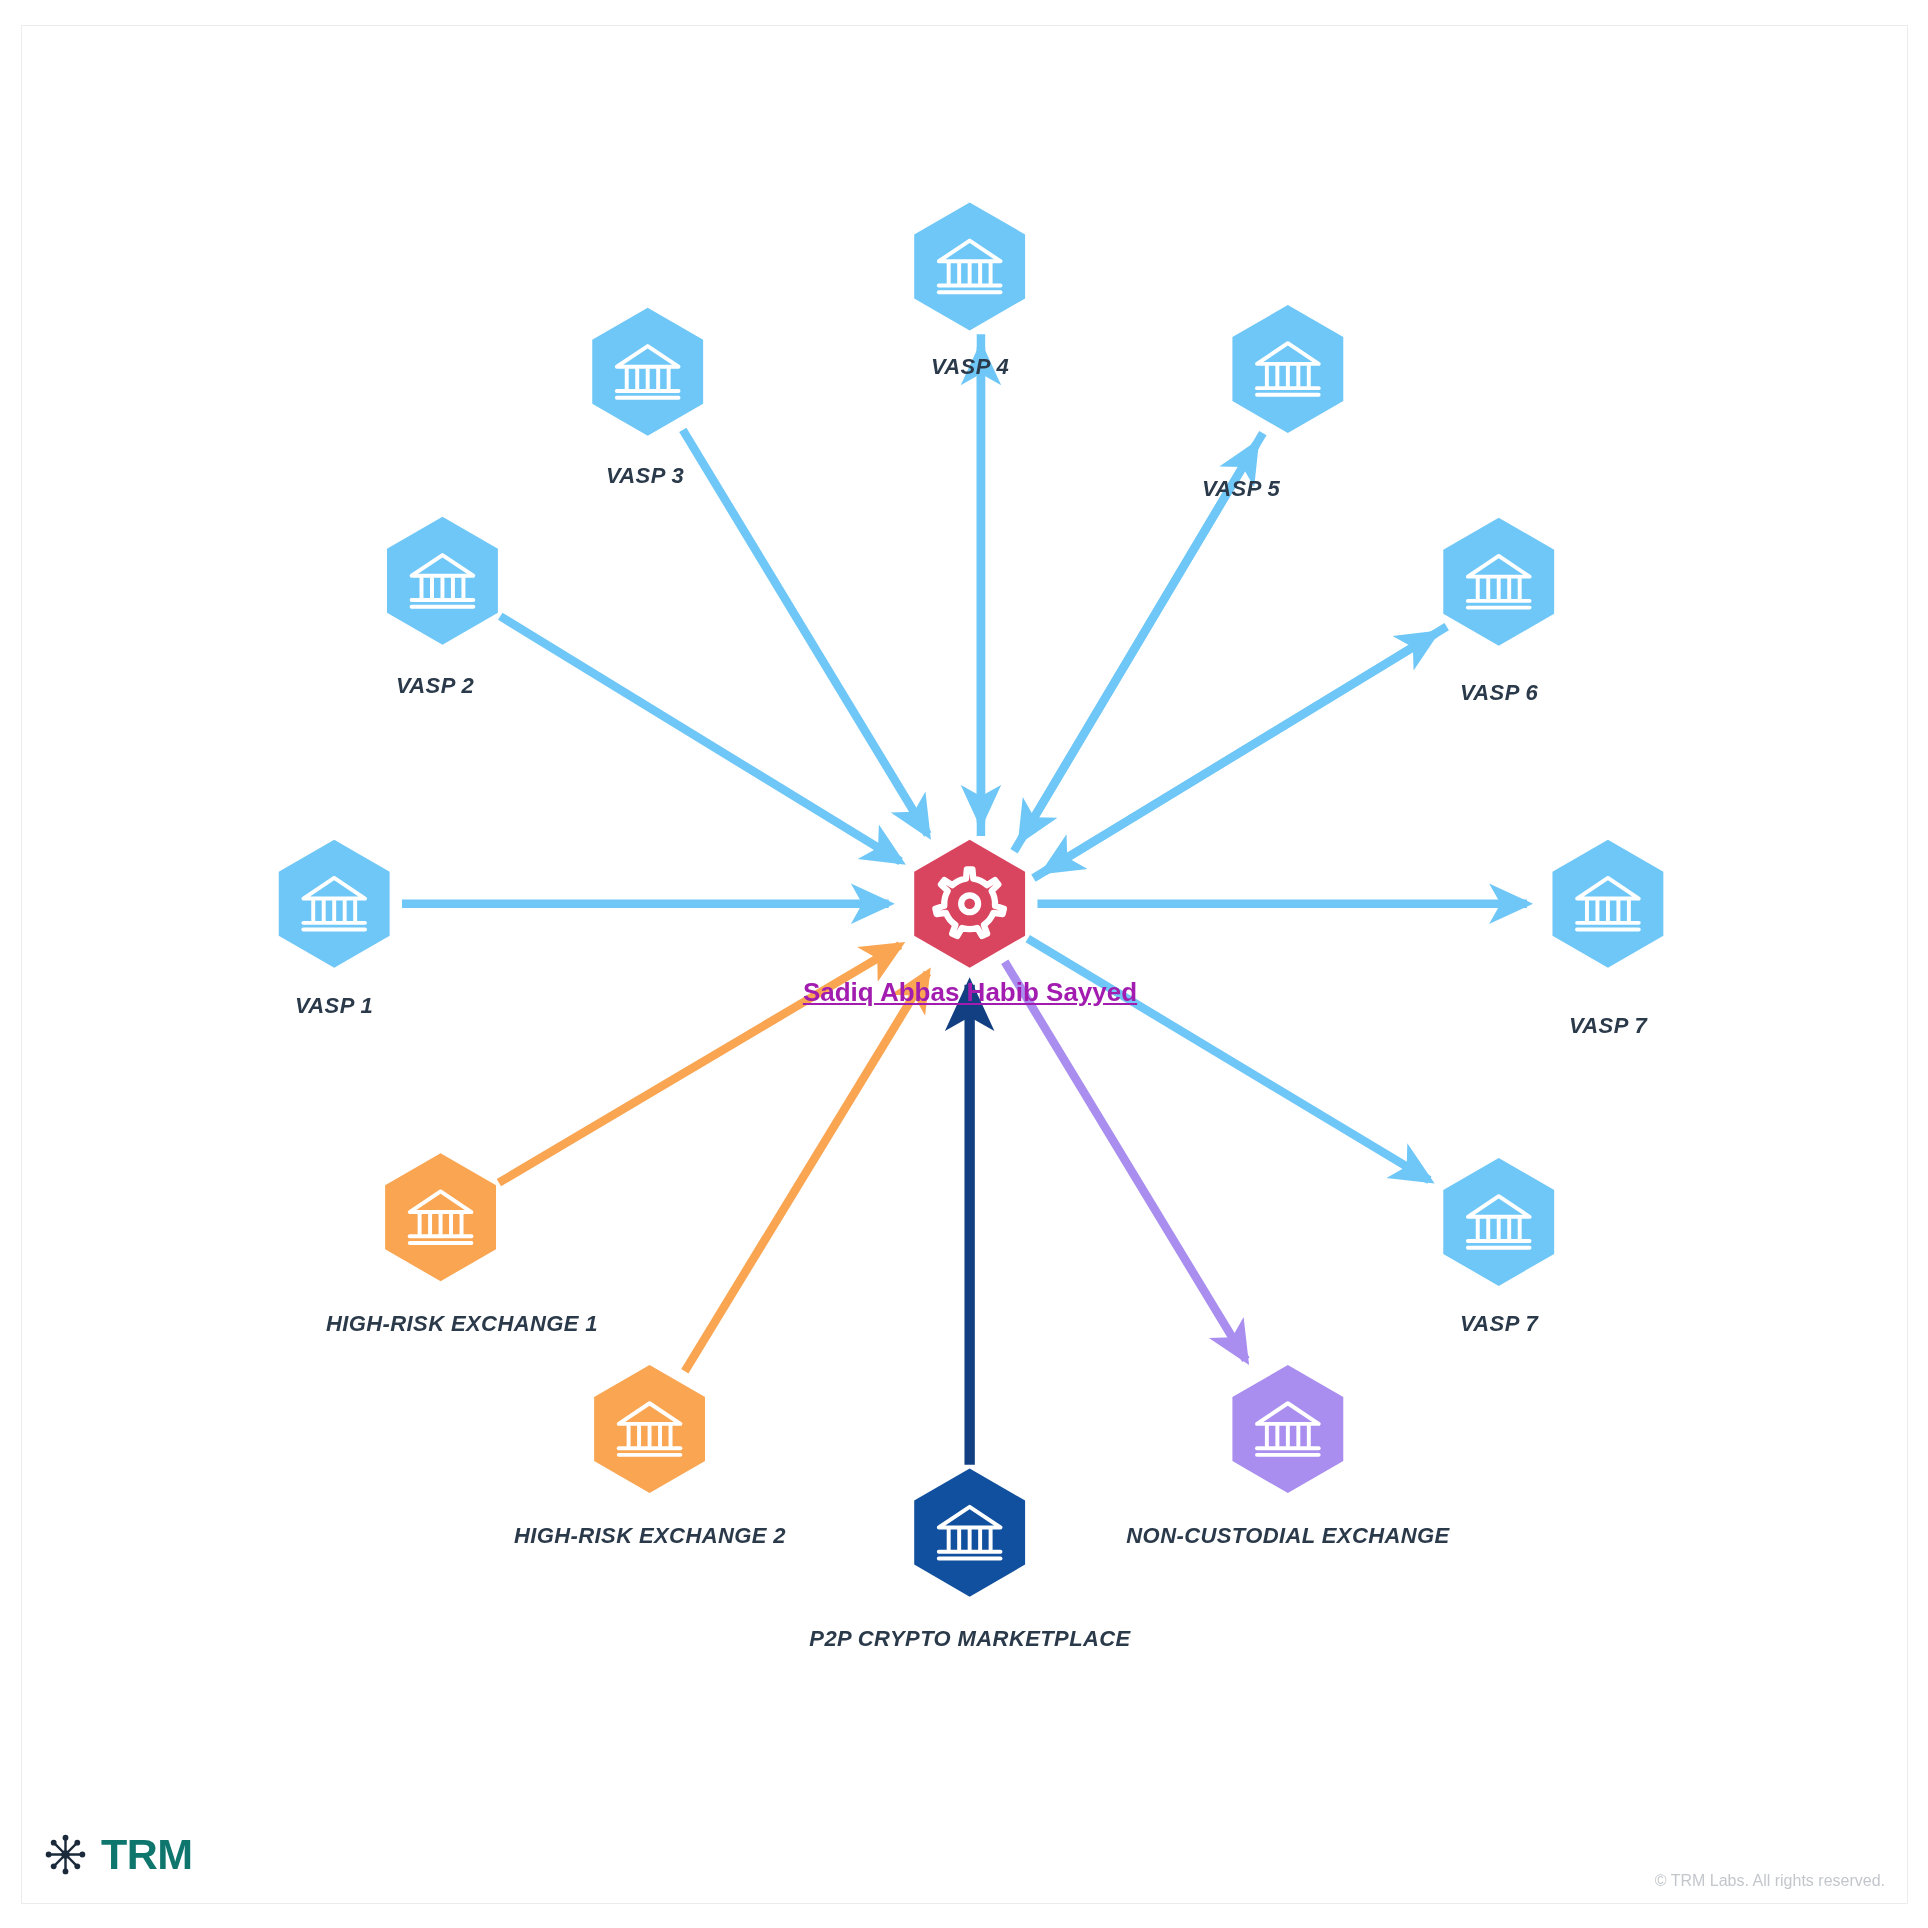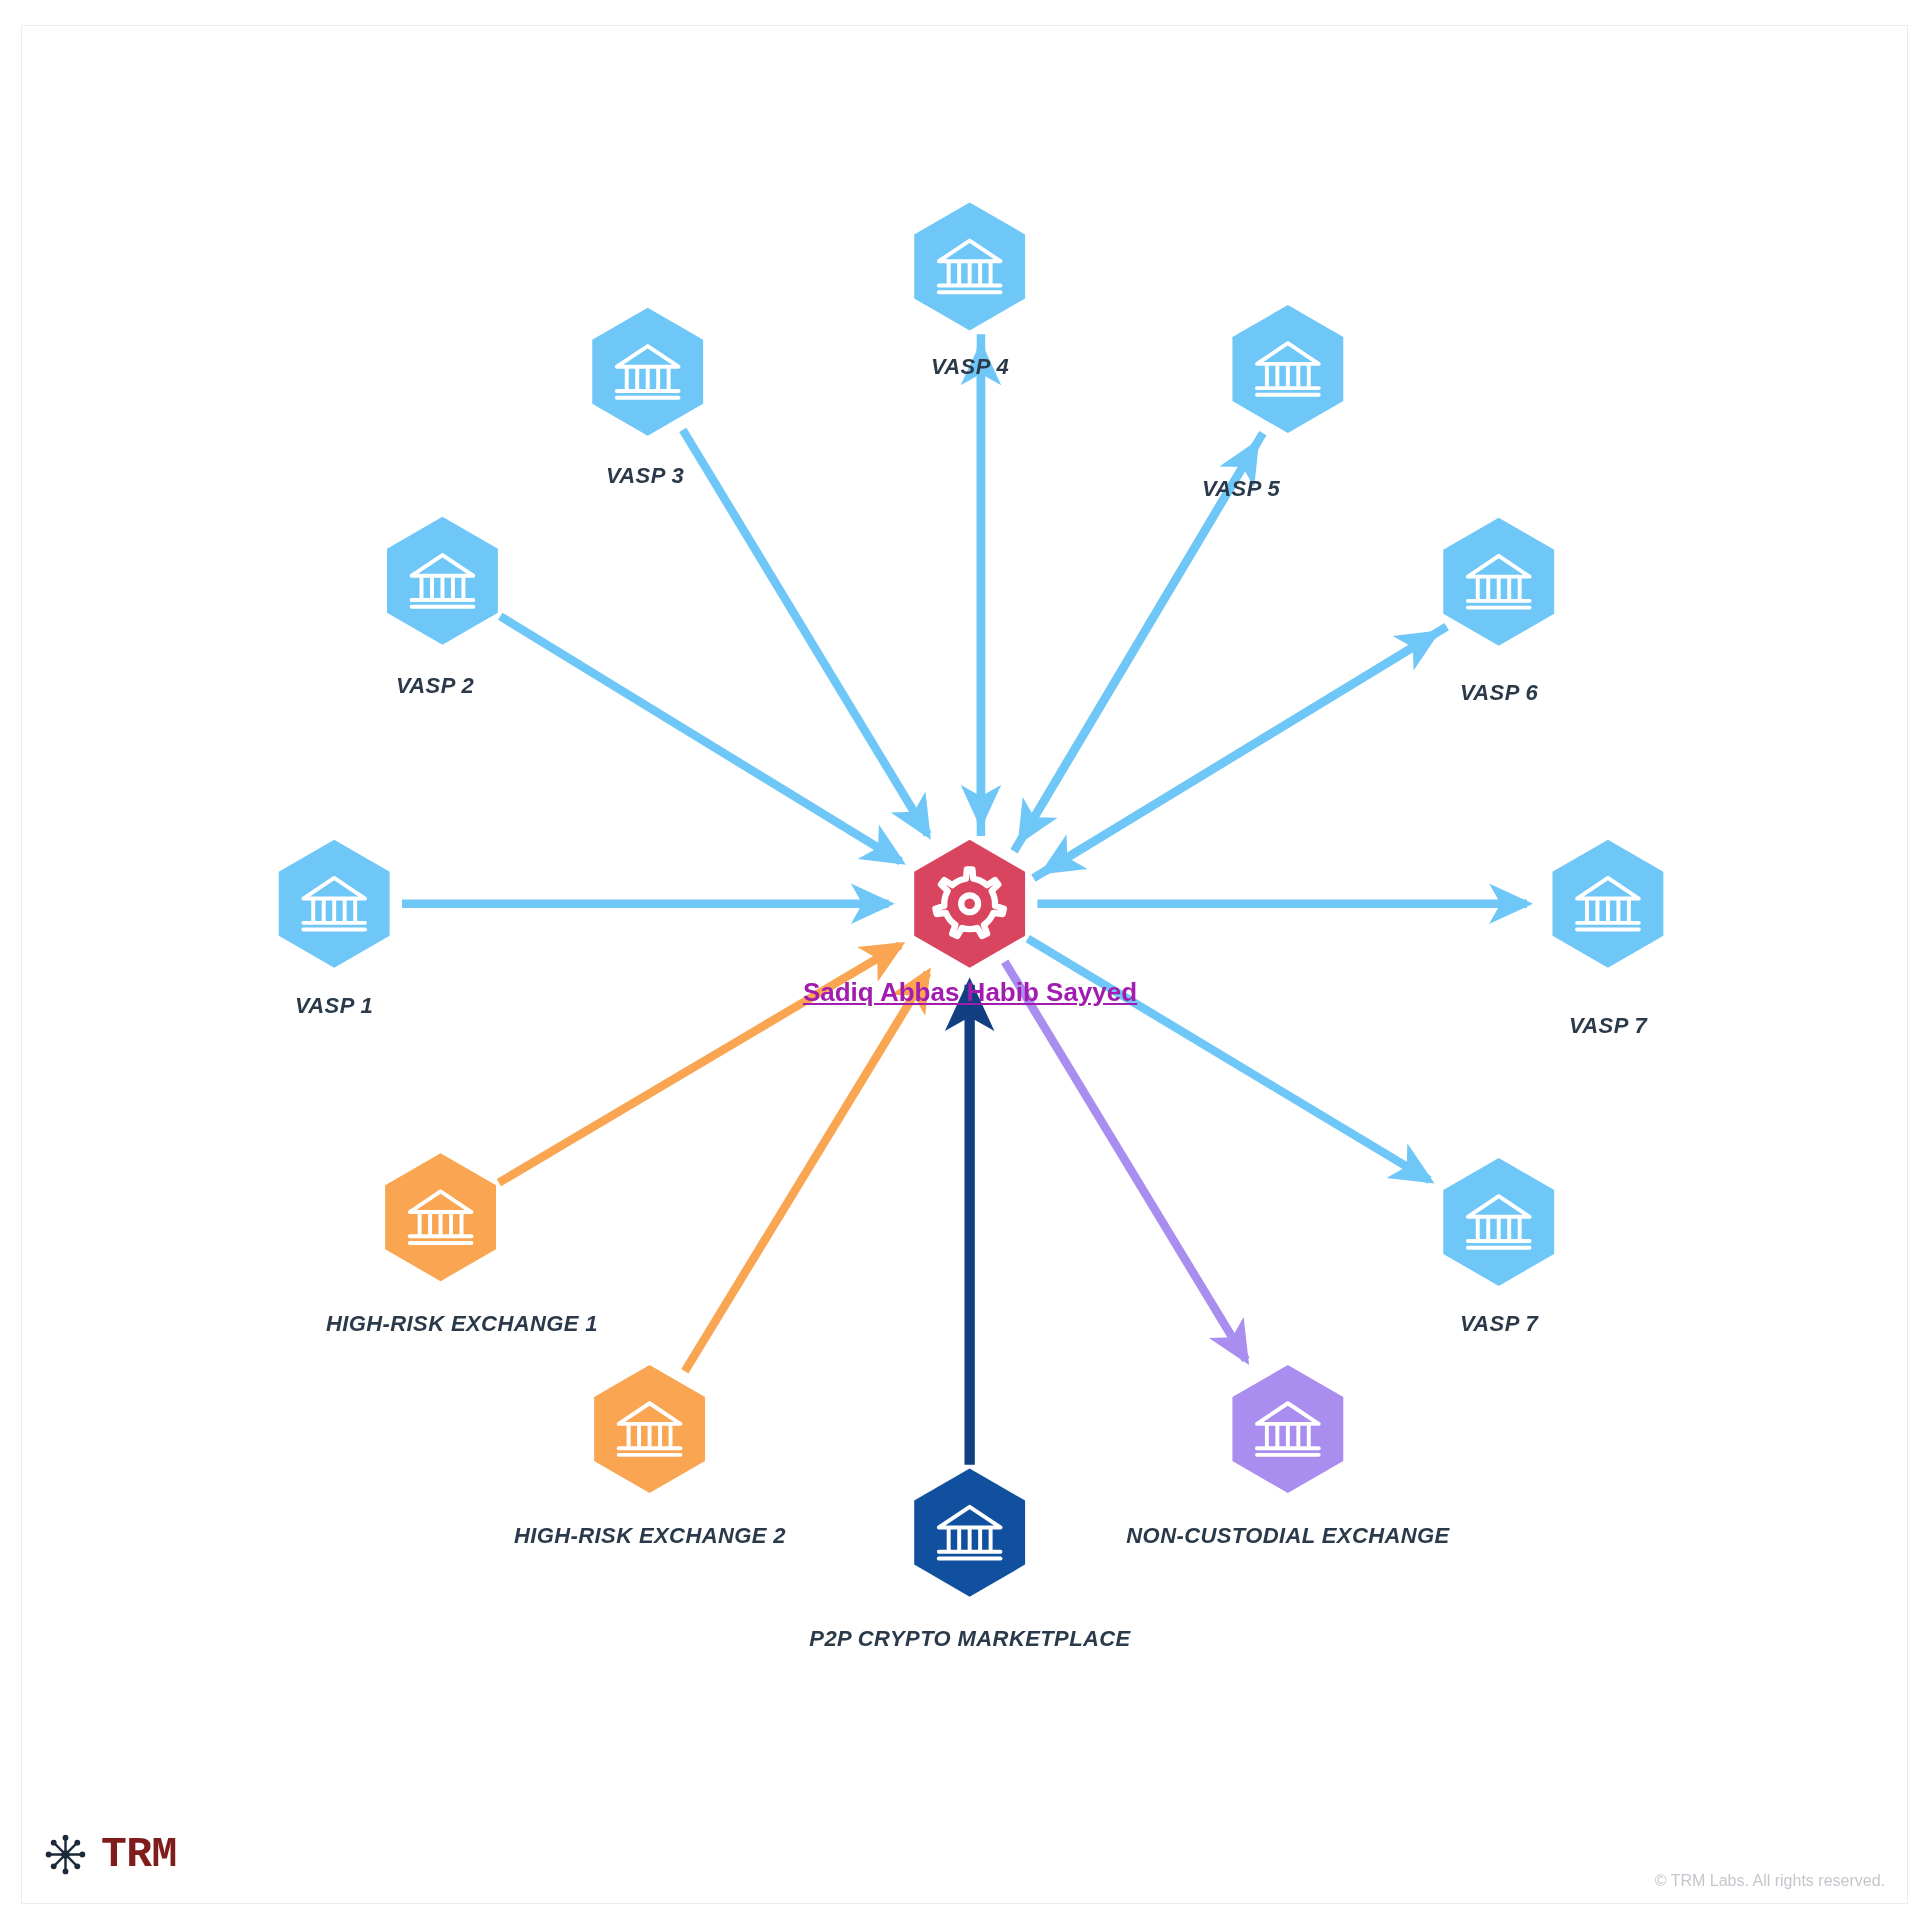--- a/index.html
+++ b/index.html
@@ -37,25 +37,25 @@
     letter-spacing:0px;
     color:#a21caf;
     text-decoration:underline;
   }
   #footer-logo{
     position:absolute;
     left:43px;top:1832px;
     display:flex;align-items:center;gap:13px;
   }
   #trm-word{
-    font-family:Liberation Mono, monospace;
+    font-family:Liberation Sans, sans-serif;
     font-weight:bold;
     font-size:43px;
     letter-spacing:-0.5px;
-    color:#7f1d1d;
+    color:#0f766e;
     line-height:1;
   }
   #copyright{
     position:absolute;
     right:43px;top:1872px;
     font-family:"Liberation Sans",sans-serif;
     font-size:16px;
     color:#c3c7cc;
     white-space:nowrap;
   }

